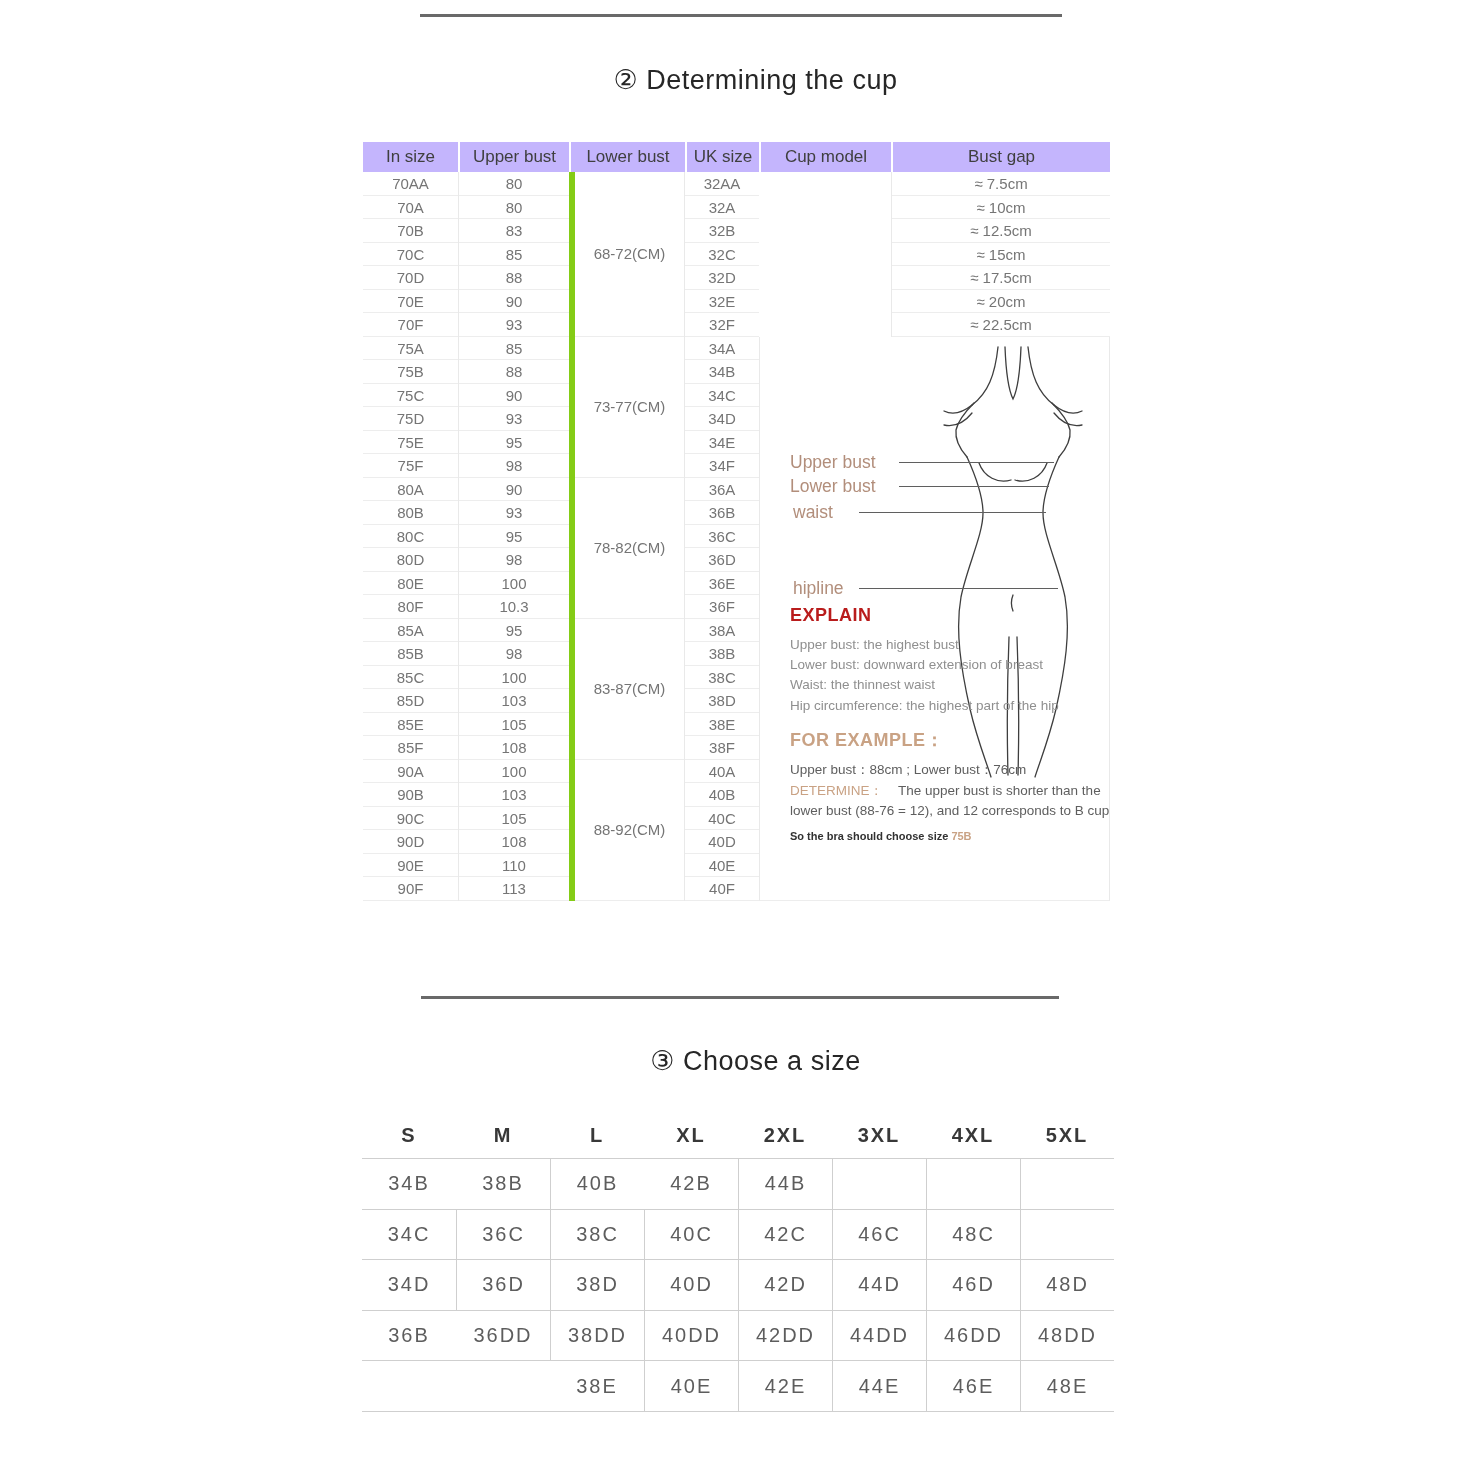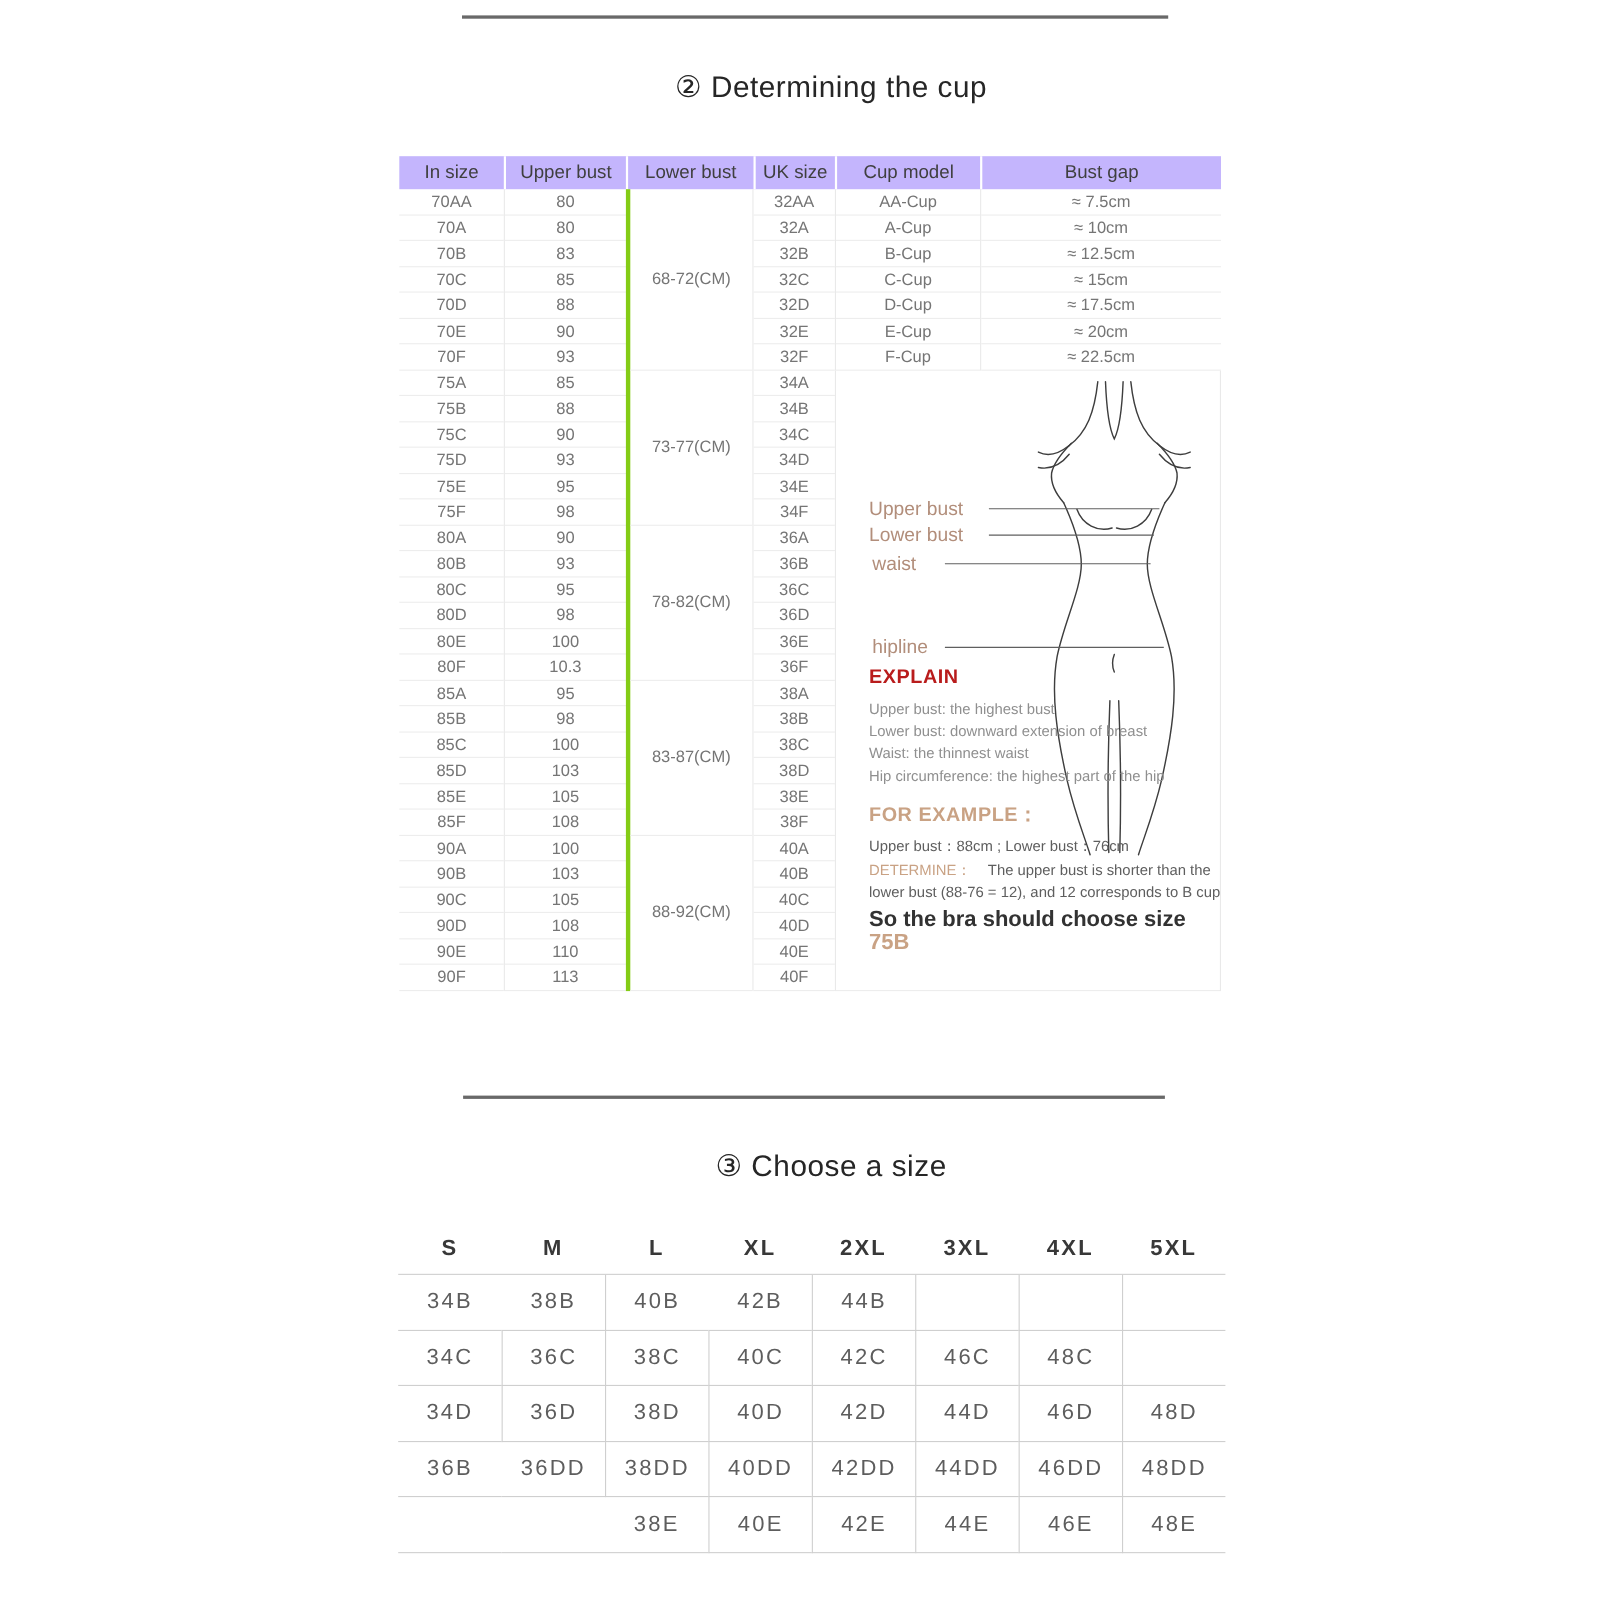--- a/index.html
+++ b/index.html
@@ -19,21 +19,21 @@
 
   
   .cup-table{position:absolute;left:363px;top:142px;width:747px;}
   .ct-header{display:grid;grid-template-columns:95px 111px 116px 74px 132px 219px;height:30px;background:#c4b5fd;}
   .ct-h{line-height:30px;text-align:center;font-size:17px;color:#3f3f3f;}
   .ct-h + .ct-h{border-left:2px solid #fff;}
   .ct-body{position:relative;height:729px;}
   .col{position:absolute;top:0;box-sizing:border-box;}
   .col-in{left:0;width:95px;}
   .col-upper{left:95px;width:111px;border-left:1px solid #e9e9e9;}
-  .col-lower{left:206px;width:116px;border-left:4px solid #84cc16;border-right:1px solid #e9e9e9;}
+  .col-lower{left:206px;width:116px;border-left:6px solid #84cc16;border-right:1px solid #e9e9e9;}
   .col-uk{left:322px;width:74px;}
   .col-cup{left:396px;width:132px;border-left:1px solid #e9e9e9;}
   .col-gap{left:528px;width:219px;border-left:1px solid #e9e9e9;}
   .cell{height:23.5px;line-height:23.5px;text-align:center;font-size:15px;color:#757575;
         border-bottom:1px solid #ededed;box-sizing:border-box;}
   .mcell{display:flex;align-items:center;justify-content:center;font-size:15px;color:#757575;
          border-bottom:1px solid #ededed;box-sizing:border-box;}
   .g7{height:164.5px;}
   .g6{height:141px;}
 
@@ -46,21 +46,21 @@
   .lab-lower{left:30px;top:138px;}
   .lab-waist{left:33px;top:164px;}
   .lab-hip{left:33px;top:240px;}
   .explain{position:absolute;left:30px;top:268px;width:326px;}
   .ex-h{font-size:18px;color:#b91c1c;letter-spacing:.5px;margin:0 0 9px;font-weight:bold;}
   .ex-line{font-size:13.5px;line-height:20.4px;color:#8f8f8f;margin:0;}
   .fe-h{font-size:18px;font-weight:700;color:#c9a284;letter-spacing:.5px;margin:12px 0 8px;}
   .fe-line{font-size:13.5px;line-height:20.4px;color:#5e5e5e;margin:0;}
   .fe-line .tan{margin-right:15px;}
   .tan{color:#c9a284;}
-  .fe-strong{font-size:20px;font-weight:700;color:#323232;margin:5px 0 0;line-height:21px;}
+  .fe-strong{font-size:11px;font-weight:700;color:#323232;margin:5px 0 0;line-height:21px;}
 
   
   .size-table{position:absolute;left:362px;top:1112px;width:752px;}
   .st-header{display:grid;grid-template-columns:repeat(8,94px);height:46px;}
   .st-h{display:flex;align-items:center;justify-content:center;
         font-size:20px;font-weight:700;color:#383838;letter-spacing:2px;}
   .st-body{display:grid;grid-template-columns:repeat(8,94px);grid-auto-rows:50.6px;border-top:1px solid #cfcfcf;}
   .st-c{display:flex;align-items:center;justify-content:center;font-size:20px;color:#5d5d5d;
         letter-spacing:2px;border-bottom:1px solid #cfcfcf;box-sizing:border-box;}
   .bl{border-left:1px solid #cfcfcf;}
@@ -192,30 +192,20 @@
           <div class="cell">38E</div>
           <div class="cell">38F</div>
           <div class="cell">40A</div>
           <div class="cell">40B</div>
           <div class="cell">40C</div>
           <div class="cell">40D</div>
           <div class="cell">40E</div>
           <div class="cell">40F</div>
         </div>
 
-      <div class="col col-cup">
-
-      <div class="cell">AA-Cup</div>
-          <div class="cell">A-Cup</div>
-          <div class="cell">B-Cup</div>
-          <div class="cell">C-Cup</div>
-          <div class="cell">D-Cup</div>
-          <div class="cell">E-Cup</div>
-          <div class="cell">F-Cup</div>
-        </div>
 
       <div class="col col-gap">
 
       <div class="cell">≈  7.5cm</div>
           <div class="cell">≈  10cm</div>
           <div class="cell">≈  12.5cm</div>
           <div class="cell">≈  15cm</div>
           <div class="cell">≈  17.5cm</div>
           <div class="cell">≈  20cm</div>
           <div class="cell">≈  22.5cm</div>

